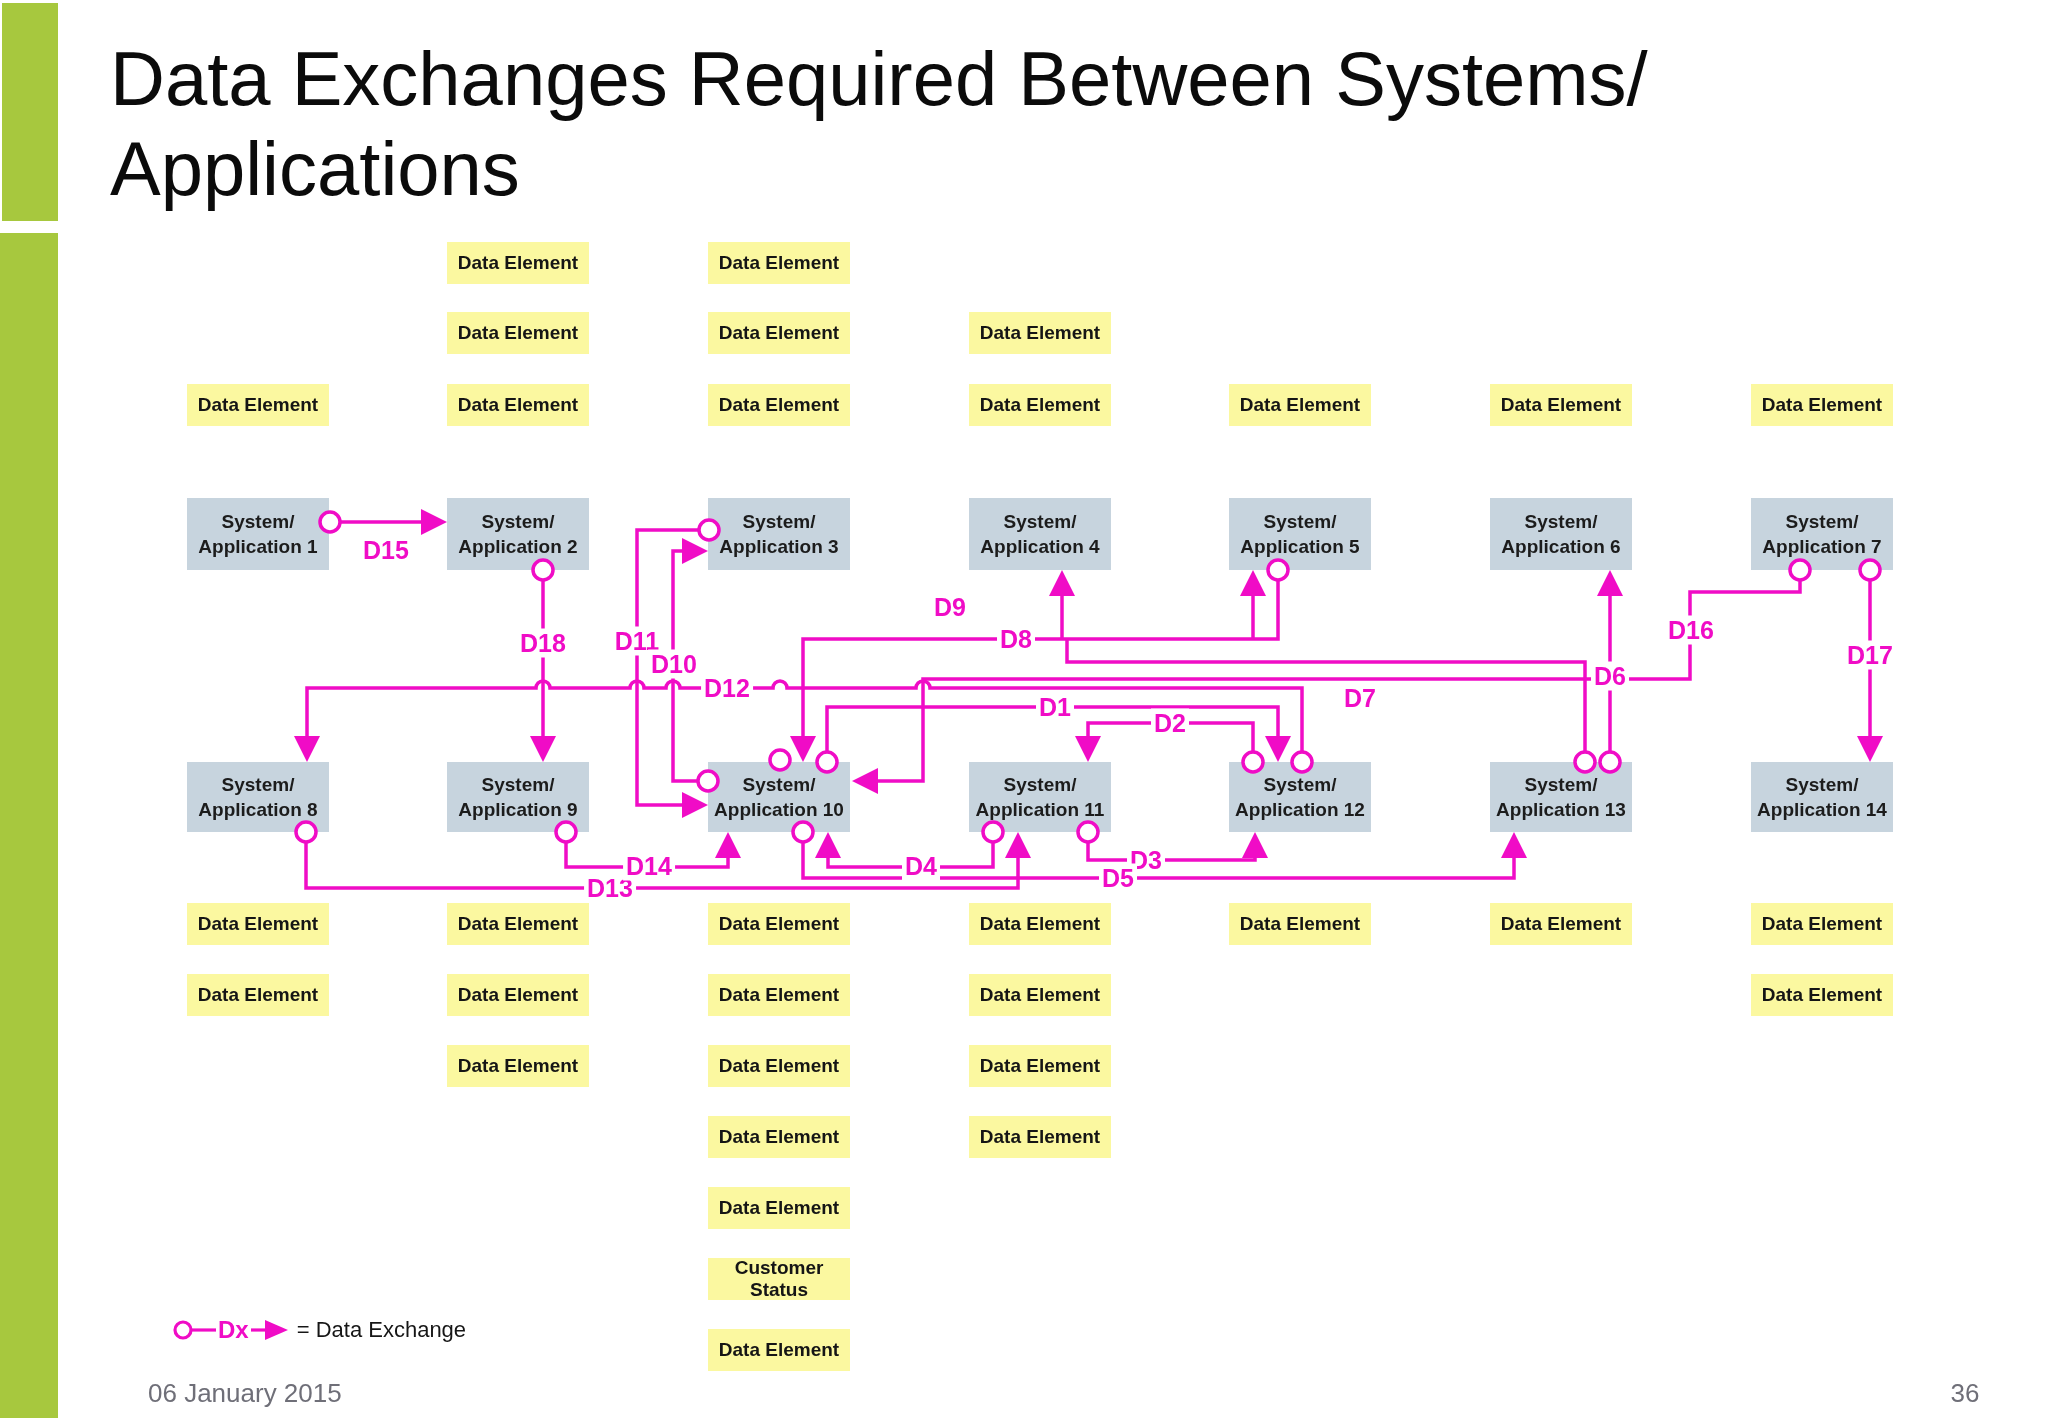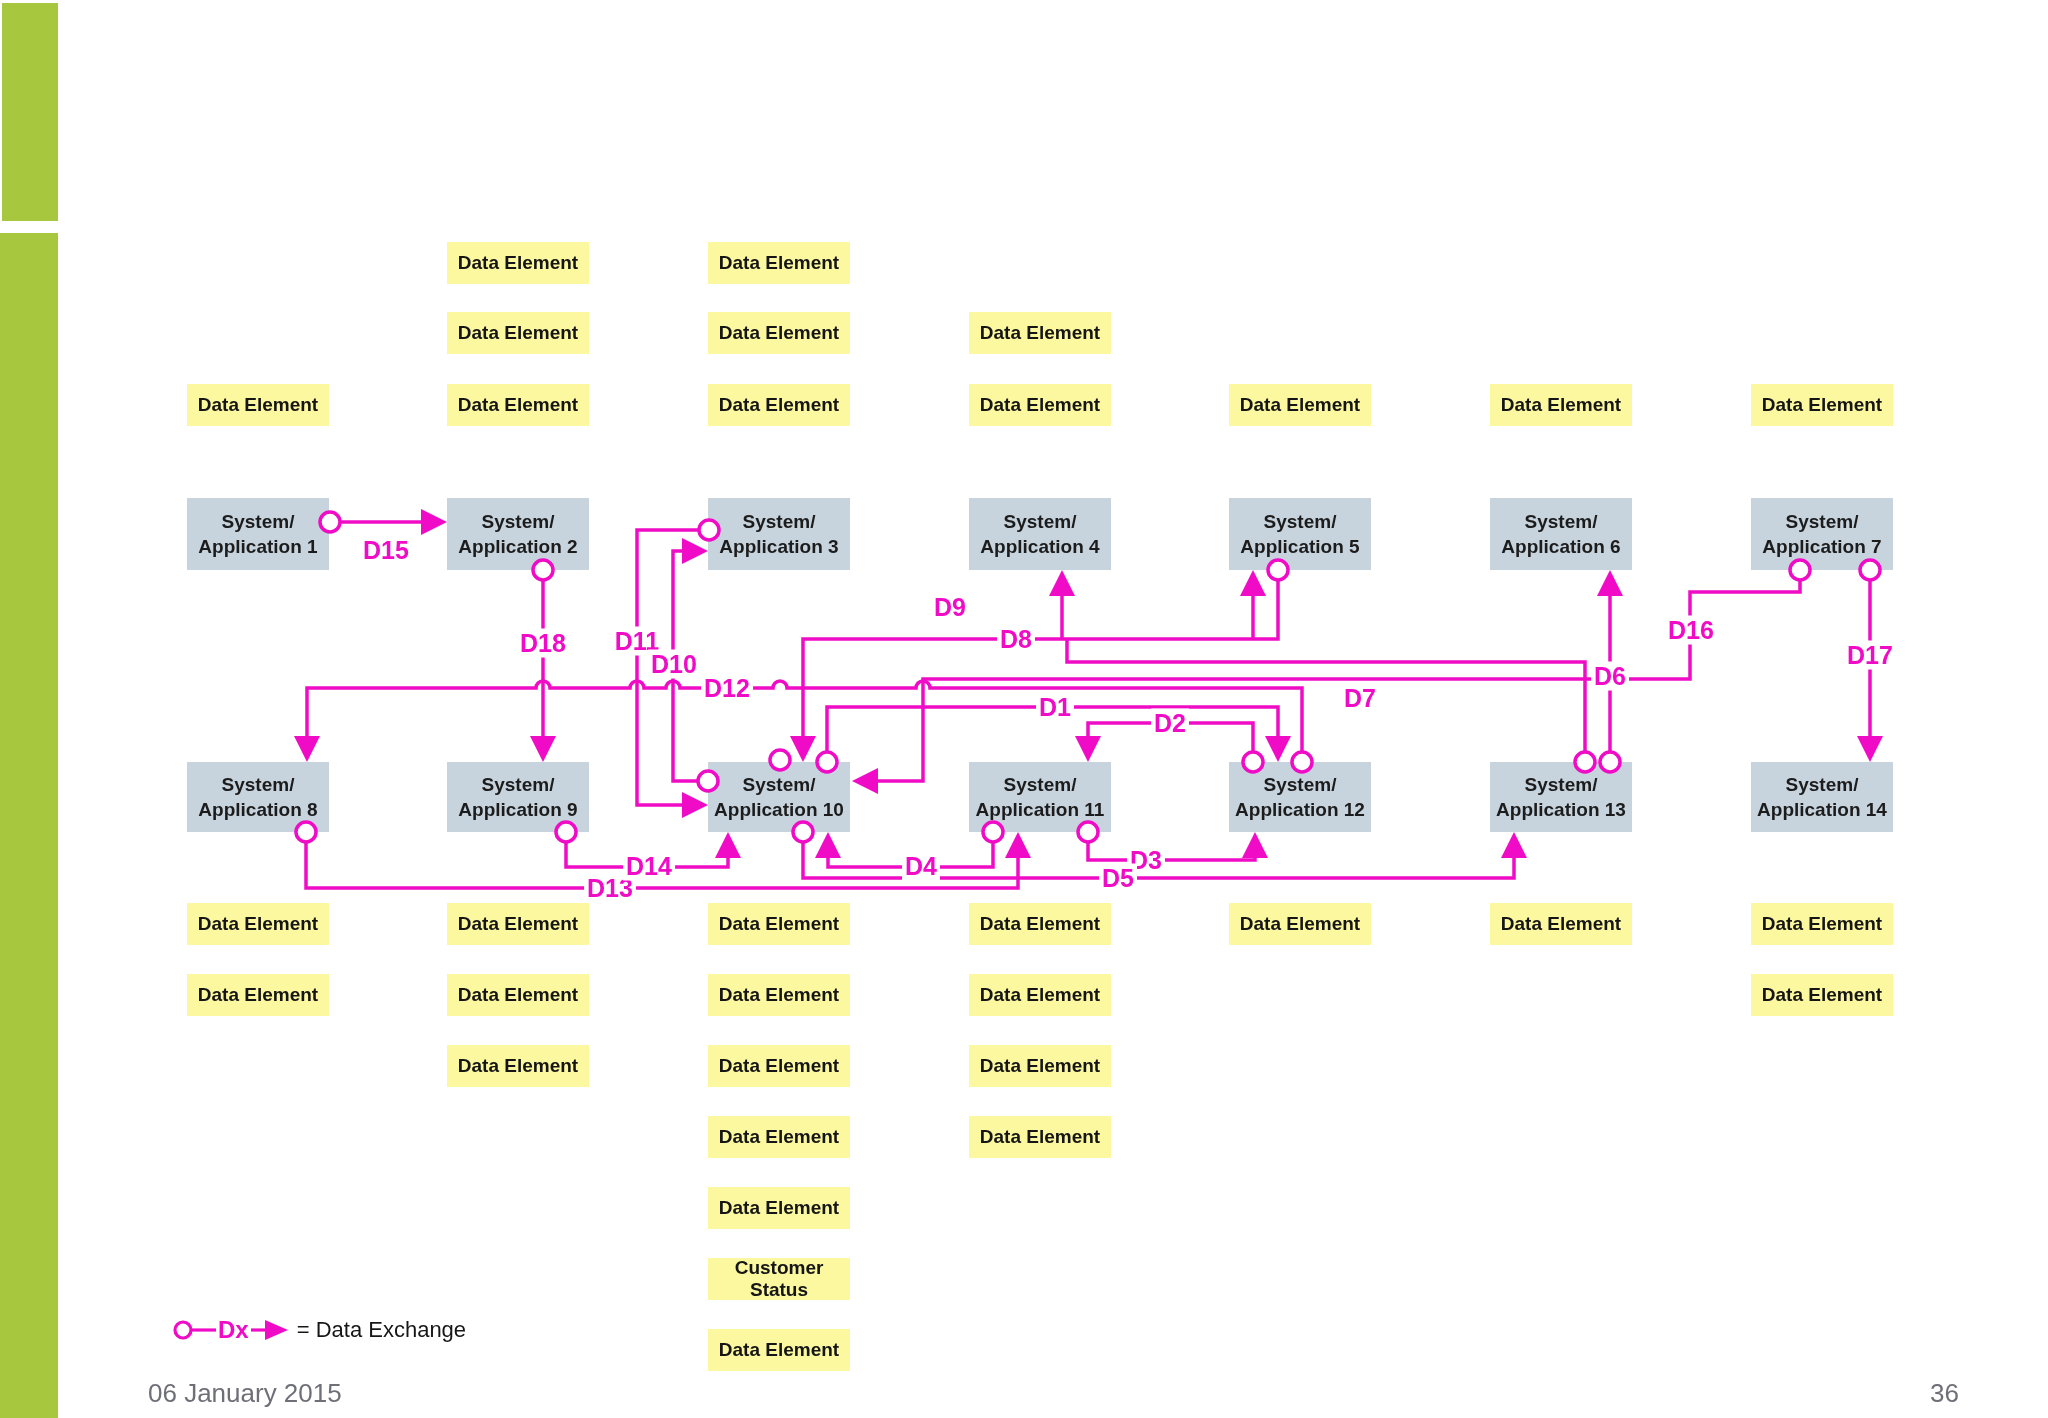--- a/index.html
+++ b/index.html
@@ -28,30 +28,34 @@
   .wires{position:absolute;left:0;top:0;}
   .dlabel{position:absolute;transform:translate(-50%,-50%);
           font-weight:bold;font-size:25px;color:var(--magenta);
           white-space:nowrap;padding:0 3px;}
   .dlabel.bg{background:#ffffff;}
   .legend{position:absolute;left:170px;top:1314px;height:32px;
           display:flex;align-items:center;gap:2px;}
   .legend .dx{font-weight:bold;font-size:24px;color:var(--magenta);}
   .legend .ltext{font-weight:normal;font-size:22px;color:#161616;margin-left:6px;}
   .footer-date{position:absolute;left:148px;top:1378px;font-size:26px;color:var(--gray);}
-  .footer-page{position:absolute;left:1930px;top:1378px;width:70px;text-align:left;
+  .footer-page{position:absolute;left:1930px;top:1378px;width:70px;text-align:center;
                font-size:26px;color:var(--gray);}
 </style>
 </head>
 <body>
 
 <div id="slide">
   <div id="bar-top" class="greenbar"></div>
   <div id="bar-main" class="greenbar"></div>
 
+  <div class="title">
+    <div>Data Exchanges Required Between Systems/</div>
+    <div>Applications</div>
+  </div>
 
   <div id="diagram">
       <div class="el" style="left: 447px; top: 242px;">Data Element</div>
       <div class="el" style="left: 708px; top: 242px;">Data Element</div>
       <div class="el" style="left: 447px; top: 312px;">Data Element</div>
       <div class="el" style="left: 708px; top: 312px;">Data Element</div>
       <div class="el" style="left: 969px; top: 312px;">Data Element</div>
       <div class="el" style="left: 187px; top: 384px;">Data Element</div>
       <div class="el" style="left: 447px; top: 384px;">Data Element</div>
       <div class="el" style="left: 708px; top: 384px;">Data Element</div>

